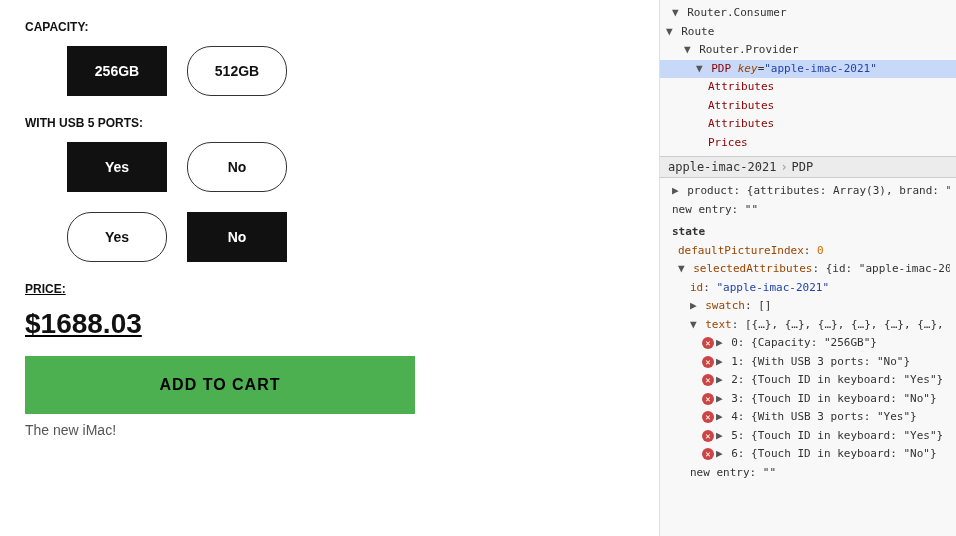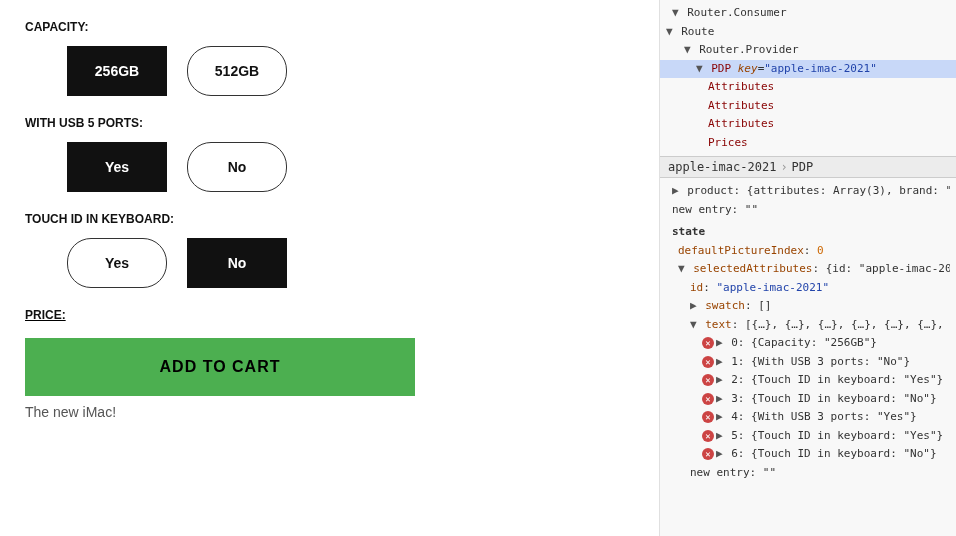--- a/index.html
+++ b/index.html
@@ -176,28 +176,28 @@
     <button class="option-btn selected">256GB</button>
     <button class="option-btn unselected">512GB</button>
   </div>
 
   <div class="section-label">WITH USB 5 PORTS:</div>
   <div class="options-row">
     <button class="option-btn selected">Yes</button>
     <button class="option-btn unselected">No</button>
   </div>
 
-  <div class="section-label">TOUCH ID IN KEYBOARD:</div>
   <div class="options-row">
     <button class="option-btn unselected">Yes</button>
     <button class="option-btn selected">No</button>
   </div>
 
   <div class="price-section">
     <div class="section-label">PRICE:</div>
+    <div class="price-value">$1688.03</div>
   </div>
 
   <button class="add-to-cart-btn">ADD TO CART</button>
 
   <div class="footer-text">The new iMac!</div>
 </div>
 
 <div class="right-panel">
 
   <div class="devtools-tree">

